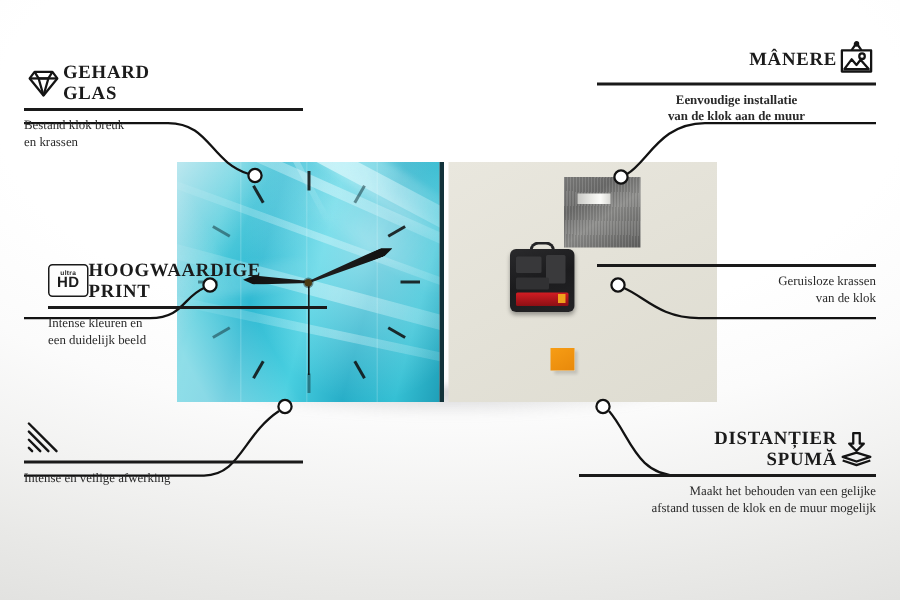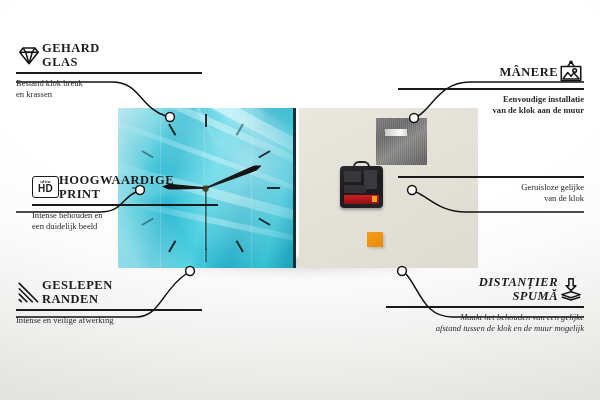--- a/index.html
+++ b/index.html
@@ -238,48 +238,45 @@
     <span class="hd-badge">
       <span class="u">ultra</span>
       <span class="h">HD</span>
     </span>
     <span class="title">
       <span>HOOGWAARDIGE</span><br><span>PRINT</span>
     </span>
   </div>
   <div class="rule"></div>
   <div class="desc">
-    <span style="white-space:pre-line;">Intense behouden en
+    <span style="white-space:pre-line;">Intense kleuren en
 een duidelijk beeld</span>
   </div>
 </div>
 
 <div class="callout left" style="left:16px; top:278px;">
   <div class="head">
     <span class="ico">
       <svg viewBox="0 0 24 24">
           <g fill="none" stroke="#141414" stroke-width="1.5" stroke-linecap="round">
         <path d="M3 4 L20 21"></path>
             <path d="M3 9 L15 21"></path>
             <path d="M3 14 L10 21"></path>
             <path d="M3 19 L5 21"></path>
       </g>
         </svg>
     </span>
-    <span class="title">
-      <span>GESLEPEN</span><br><span>RANDEN</span>
-    </span>
   </div>
   <div class="rule"></div>
   <div class="desc">
     <span style="white-space:pre-line;">Intense en veilige afwerking</span>
   </div>
 </div>
 
-<div class="callout right" style="left:398px; top:59px;">
+<div class="callout right" style="left:398px; top:26px;text-align:center;">
   <div class="head">
     <span class="title">
       <span>MÂNERE</span><br>
     </span>
     <span class="ico">
       <svg viewBox="0 0 24 24">
           <g fill="none" stroke="#141414" stroke-width="1.4" stroke-linejoin="round">
         <rect x="3" y="7" width="18" height="13"></rect>
         <path d="M12 2.5 L9 6.8"></path>
             <path d="M12 2.5 L15 6.8"></path>
@@ -293,26 +290,26 @@
   <div class="rule"></div>
   <div class="desc">
     <span style="white-space:pre-line;font-weight:bold;">Eenvoudige installatie
 van de klok aan de muur</span>
   </div>
 </div>
 
 <div class="callout right" style="left:398px; top:173px;">
   <div class="rule"></div>
   <div class="desc">
-    <span style="white-space:pre-line;">Geruisloze gelijke
+    <span style="white-space:pre-line;">Geruisloze krassen
 van de klok</span>
   </div>
 </div>
 
-<div class="callout right" style="left:386px; top:275px; width:198px;font-style:italic;">
+<div class="callout right" style="left:386px; top:285px; width:198px;">
   <div class="head">
     <span class="title">
       <span>DISTANȚIER</span><br><span>SPUMĂ</span>
     </span>
     <span class="ico">
       <svg viewBox="0 0 24 24">
           <g fill="none" stroke="#141414" stroke-width="1.4" stroke-linejoin="round">
         <path d="M10 2.5 L14 2.5 L14 9 L16.5 9 L12 13.5 L7.5 9 L10 9 Z"></path>
         <path d="M12 14.5 L20.5 17.2 L12 20 L3.5 17.2 Z"></path>
         <path d="M3.5 19.4 L12 22.2 L20.5 19.4"></path>

